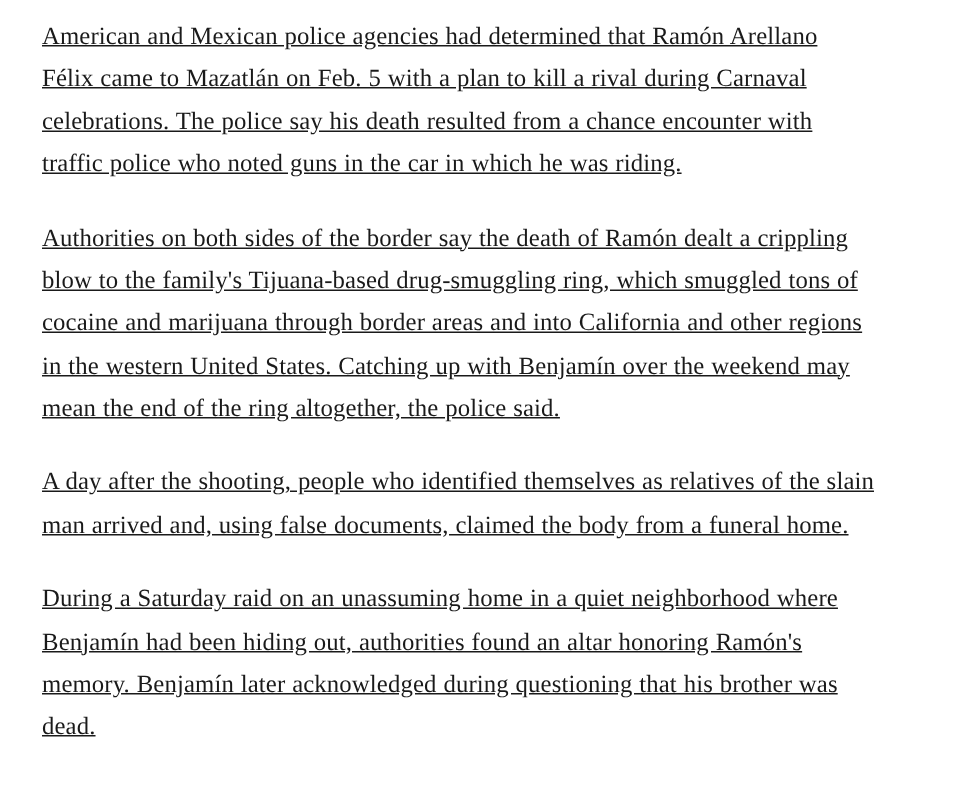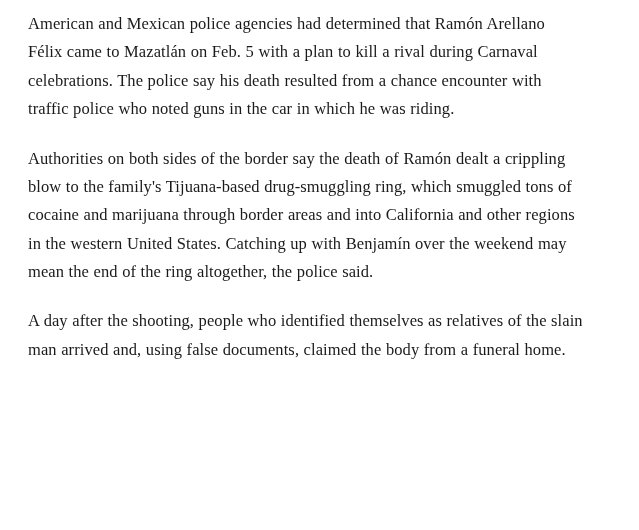--- a/index.html
+++ b/index.html
@@ -19,25 +19,27 @@
     box-sizing: border-box;
   }
   .para {
     font-size: 16.5px;
     line-height: 1.72;
     margin: 0 0 21px 0;
     color: #1a1a1a;
     text-align: left;
     letter-spacing: 0.005em;
     word-spacing: 0.02em;
+    text-decoration: underline;
   }
   .para:last-child {
     margin-bottom: 0;
   }
 </style>
 </head>
 <body>
 
 <div id="article">
   <p class="para">American and Mexican police agencies had determined that Ramón Arellano Félix came to Mazatlán on Feb. 5 with a plan to kill a rival during Carnaval celebrations. The police say his death resulted from a chance encounter with traffic police who noted guns in the car in which he was riding.</p>
   <p class="para">Authorities on both sides of the border say the death of Ramón dealt a crippling blow to the family's Tijuana-based drug-smuggling ring, which smuggled tons of cocaine and marijuana through border areas and into California and other regions in the western United States. Catching up with Benjamín over the weekend may mean the end of the ring altogether, the police said.</p>
   <p class="para">A day after the shooting, people who identified themselves as relatives of the slain man arrived and, using false documents, claimed the body from a funeral home.</p>
+  <p class="para">During a Saturday raid on an unassuming home in a quiet neighborhood where Benjamín had been hiding out, authorities found an altar honoring Ramón's memory. Benjamín later acknowledged during questioning that his brother was dead.</p>
 </div>
 
 </body></html>

